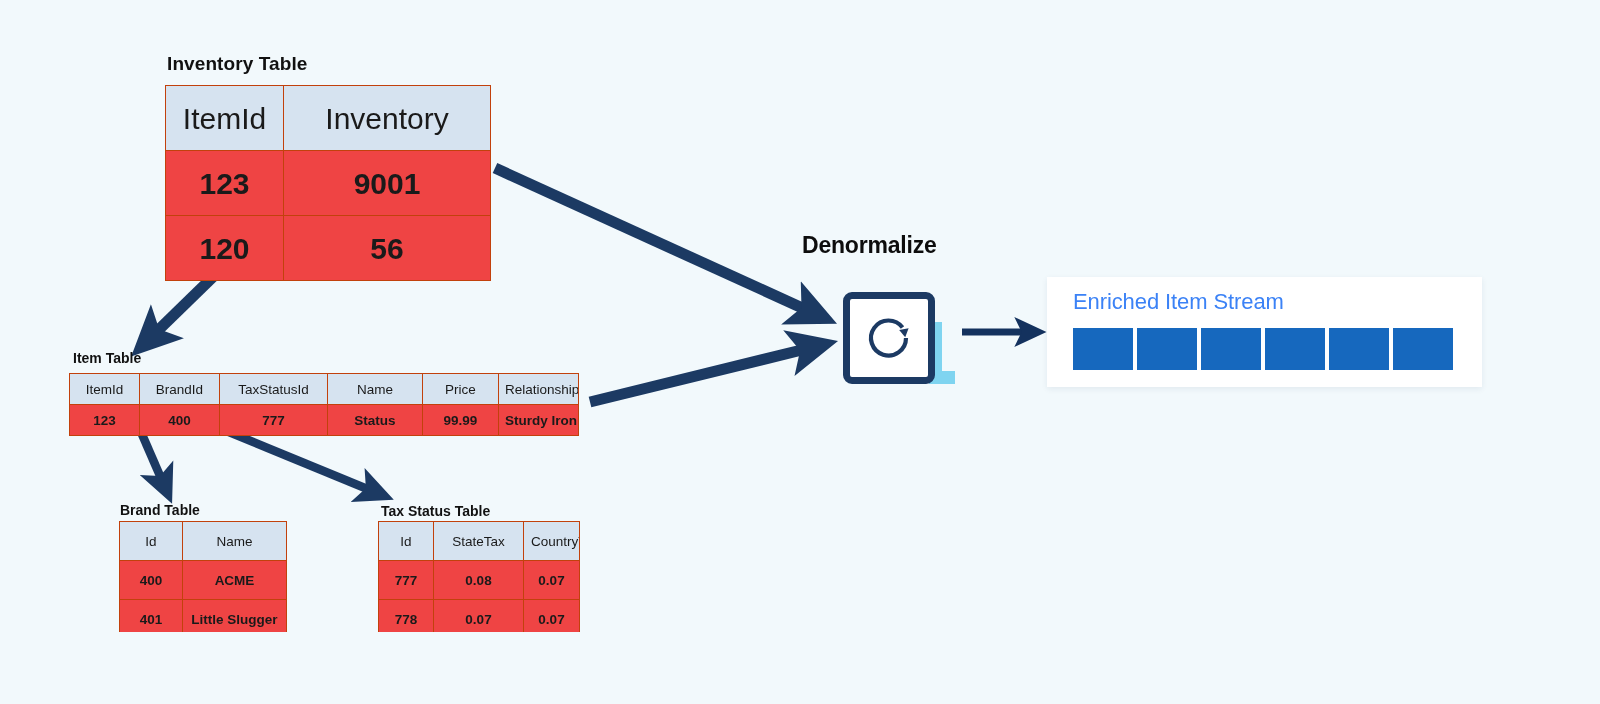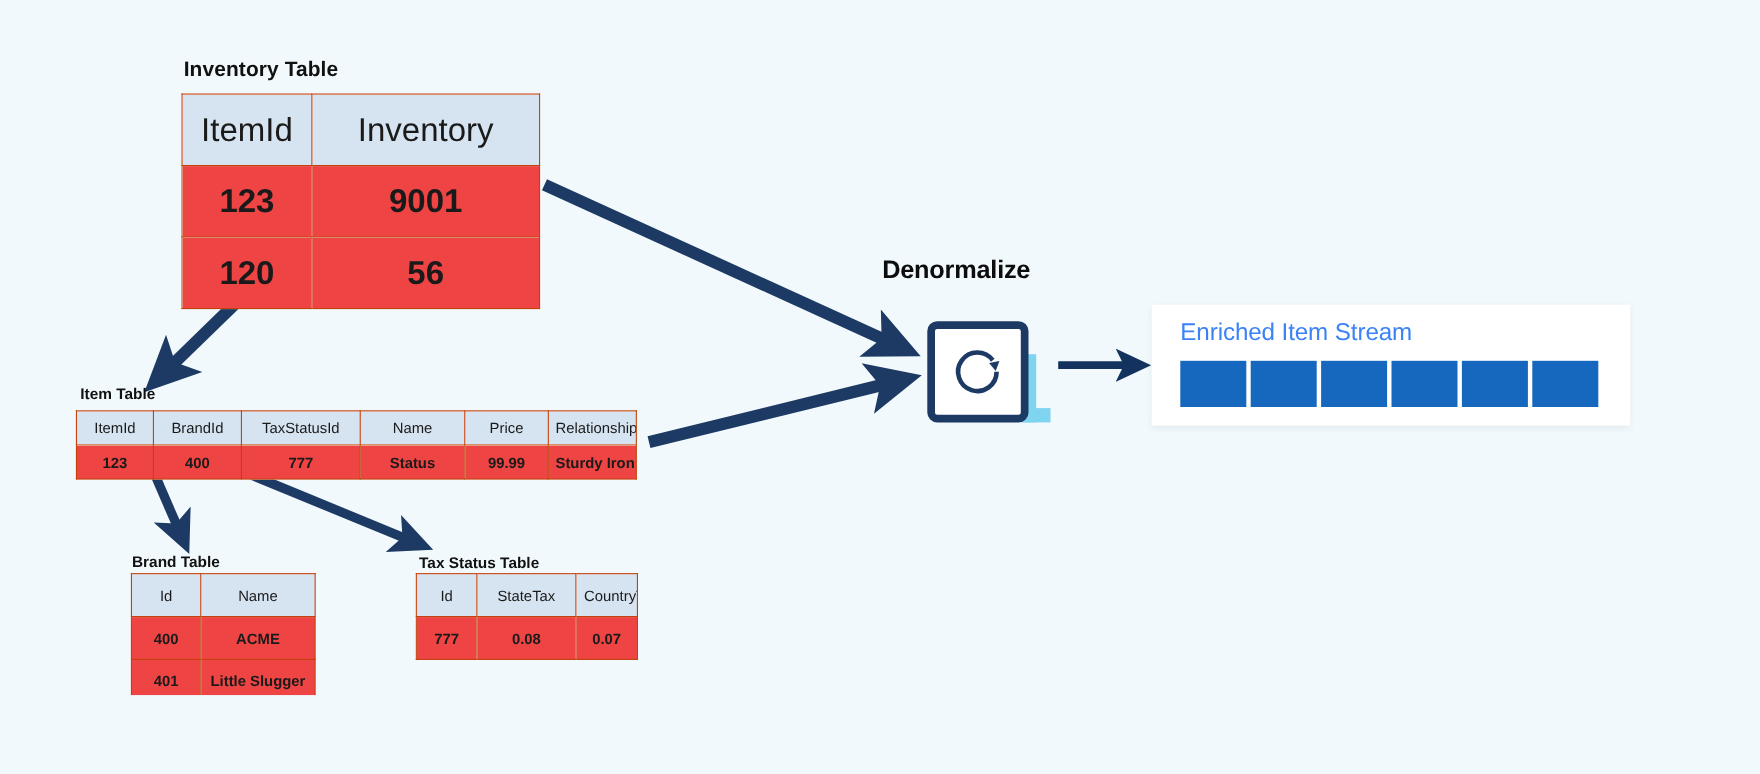--- a/index.html
+++ b/index.html
@@ -296,20 +296,25 @@
         <th>StateTax</th>
         <th>CountryTax</th>
       </tr>
     </thead>
     <tbody>
       <tr>
         <td>777</td>
         <td>0.08</td>
         <td>0.07</td>
       </tr>
+      <tr>
+        <td>778</td>
+        <td>0.07</td>
+        <td>0.07</td>
+      </tr>
     </tbody>
   </table>
 
   <div id="denormalize-label">Denormalize</div>
 
   <div id="denorm-shadow"></div>
 
   <div id="denorm-box">
     <div id="denorm-icon-wrap">
       <svg width="58" height="58" viewBox="0 0 58 58" aria-hidden="true">

